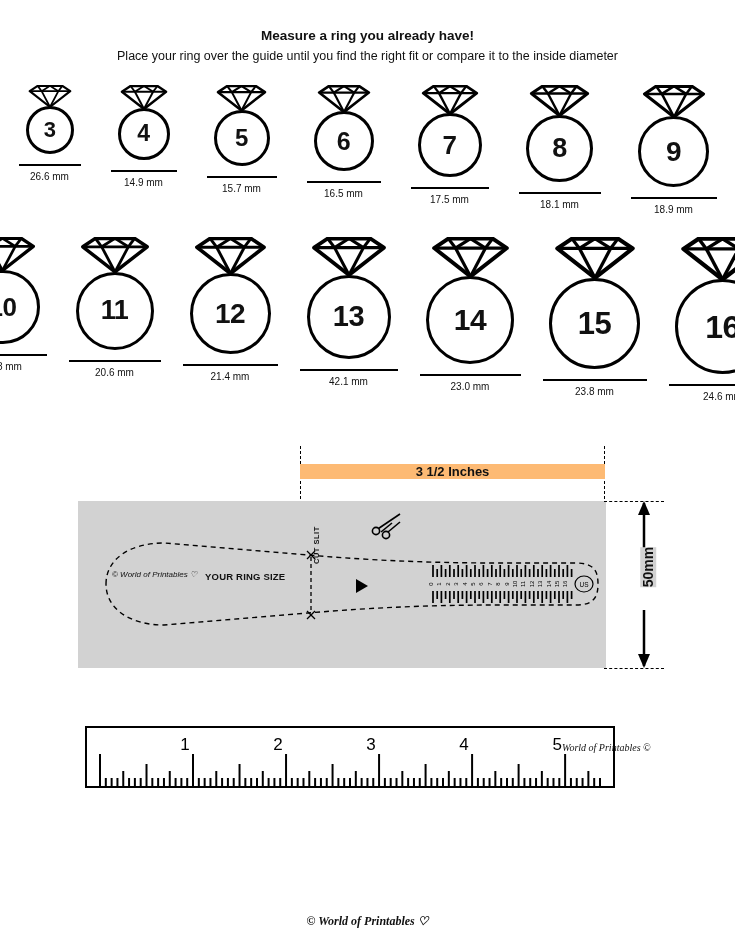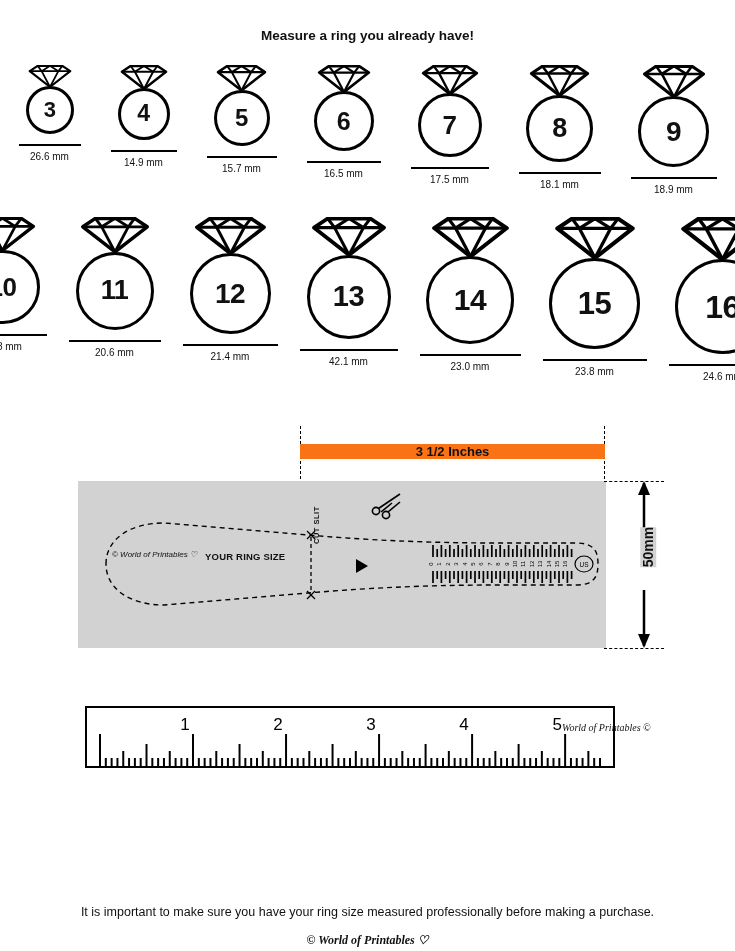--- a/index.html
+++ b/index.html
@@ -109,21 +109,21 @@
     height: 40px;
   }
   .inches-label {
     position: absolute;
     left: 300px;
     top: 20px;
     width: 305px;
     text-align: center;
     font-size: 13px;
     font-weight: bold;
-    background: #f97316;
+    background: #fdba74;
     padding: 0 4px;
     box-sizing: border-box;
   }
   .gray-box {
     position: absolute;
     left: 78px;
     top: 57px;
     width: 528px;
     height: 167px;
     background: #d2d2d2;
@@ -275,20 +275,21 @@
   }
 </style>
 </head>
 <body>
 
 <div class="page">
 
 
   <div class="subtitle-wrap">
     <div class="subtitle-bold">Measure a ring you already have!</div>
+    <div class="subtitle-reg">Place your ring over the guide until you find the right fit or compare it to the inside diameter</div>
   </div>
 
   <div class="ring-row" id="ring-row-1">
       <div class="ring-cell" style="margin: 0px 9px;">
         <div class="ring-graphic">
           <div class="diamond"><svg width="44" height="22.880000000000003" viewBox="0 0 100 52">
               <path d="M4 14 L22 2 L78 2 L96 14 L50 50 Z" fill="none" stroke="#000" stroke-width="5" stroke-linejoin="round"></path>
               <path d="M4 14 L96 14" fill="none" stroke="#000" stroke-width="4"></path>
               <path d="M22 2 L31 14" fill="none" stroke="#000" stroke-width="4"></path>
               <path d="M78 2 L69 14" fill="none" stroke="#000" stroke-width="4"></path>
@@ -794,19 +795,18 @@
           <text x="278.04651162790697" y="34" font-size="17" font-family="Liberation Sans, sans-serif" text-anchor="middle">2</text>
           <text x="371.06976744186045" y="34" font-size="17" font-family="Liberation Sans, sans-serif" text-anchor="middle">3</text>
           <text x="464.09302325581393" y="34" font-size="17" font-family="Liberation Sans, sans-serif" text-anchor="middle">4</text>
           <text x="557.1162790697674" y="34" font-size="17" font-family="Liberation Sans, sans-serif" text-anchor="middle">5</text>
         </g>
     </svg>
     <div class="ruler-wop">World of Printables ©</div>
   </div>
 
   <div class="footer">
-    <div class="footer-reg">It is important to make sure you have your ring size measured professionally before making a purchase.</div>
     <div class="brand">
       © <span>World of Printables</span> ♡
     </div>
   </div>
 
 </div>
 
 </body></html>

